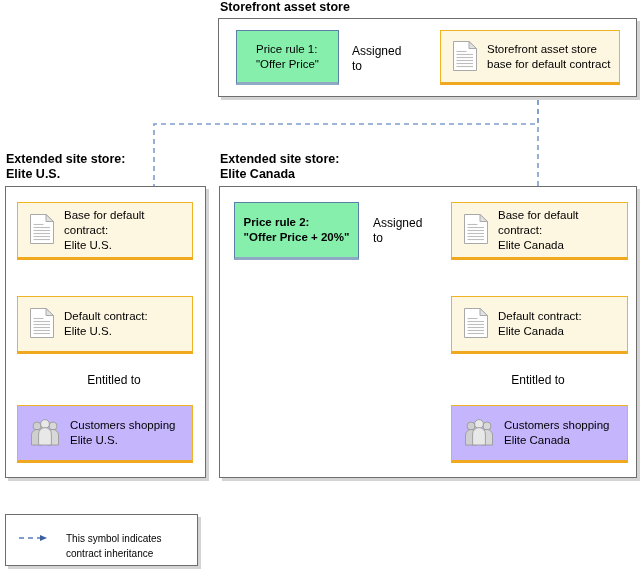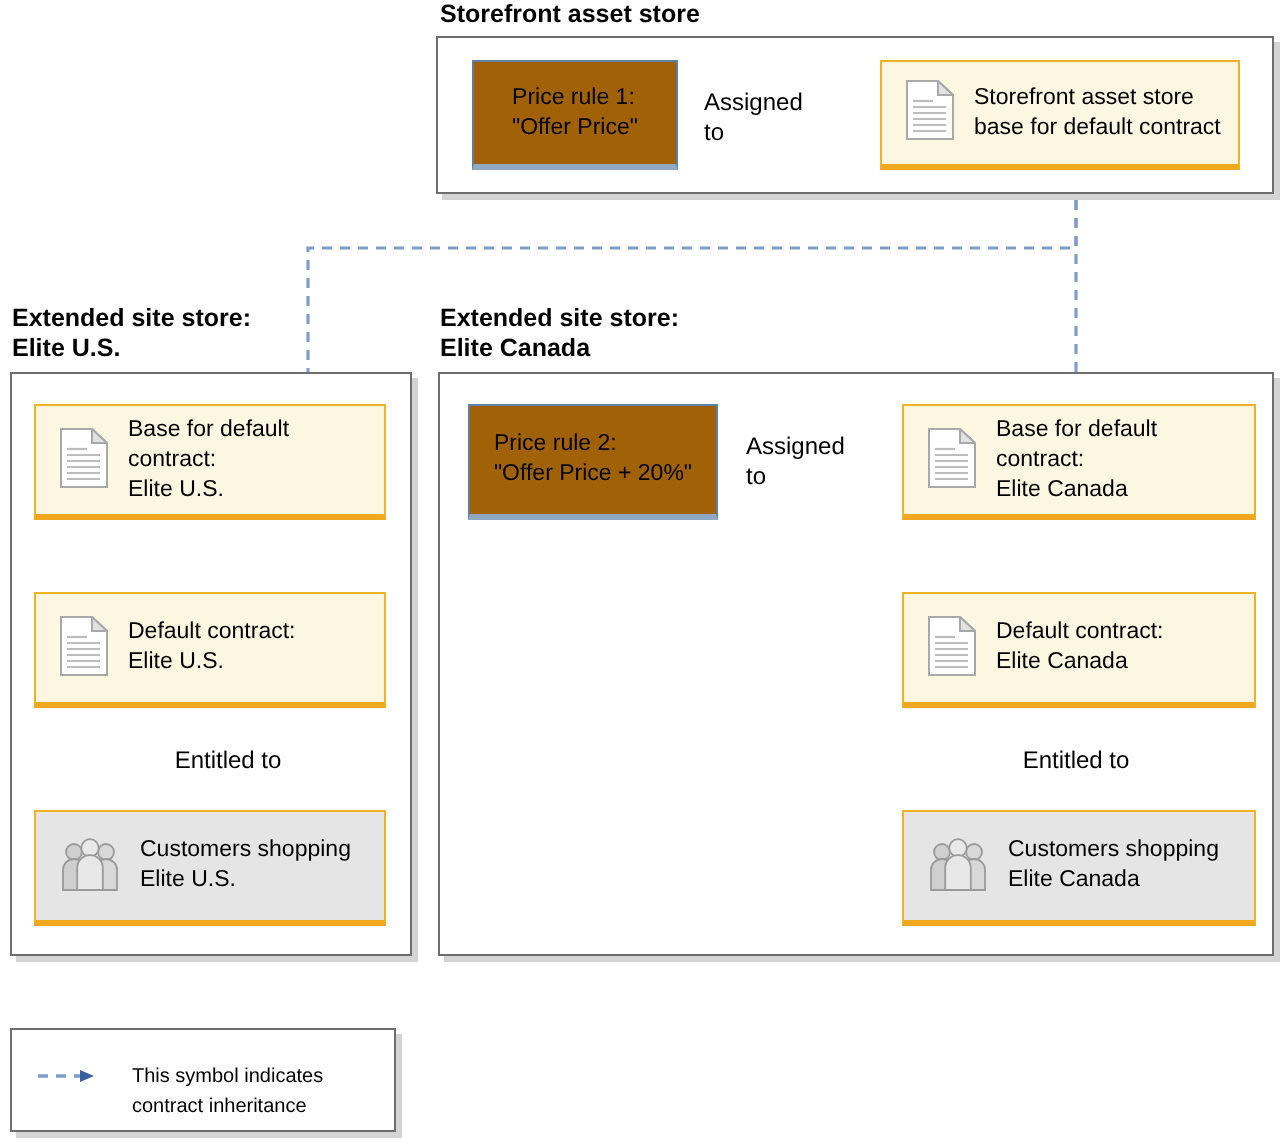--- a/index.html
+++ b/index.html
@@ -84,28 +84,28 @@
     display: flex;
     align-items: center;
   }
   .node.doc {
     background: #fdf6e0;
     border: 1px solid #f0b323;
     border-bottom-width: 3px;
     border-bottom-color: #f0a81f;
   }
   .node.people {
-    background: #e5e5e5;
+    background: #c4b5fd;
     border: 1px solid #f0b323;
     border-bottom-width: 3px;
     border-bottom-color: #f0a81f;
     align-items: center;
   }
   .node.rule {
-    background: #a16207;
+    background: #86efac;
     border: 1px solid #5a7fa8;
     border-bottom-width: 3px;
     border-bottom-color: #8fa9c4;
     justify-content: center;
   }
   .node .icon {
     flex: none;
     margin-left: 12px;
     margin-right: 10px;
   }
@@ -274,21 +274,21 @@
     </span>
     <div class="label">Customers shopping
 Elite U.S.</div>
   </div>
 
   <div class="group-title" style="left:220px; top:152px; width:260px;">Extended site store:
 Elite Canada</div>
 
   <div class="container-box" style="left:219px; top:186px; width:418px; height:292px;"></div>
 
-  <div class="node rule" style="left:234px; top:202px; width:125px; height:58px;">
+  <div class="node rule" style="left:234px; top:202px; width:125px; height:58px;font-weight:bold;">
     <div class="label">Price rule 2:
 "Offer Price + 20%"</div>
   </div>
 
   <div class="edge-label" style="left:373px; top:216px; width:60px;">Assigned
 to</div>
 
   <div class="node doc" style="left:451px; top:202px; width:177px; height:58px;">
     <span class="icon">
       <svg width="24" height="30" viewBox="0 0 24 30">

